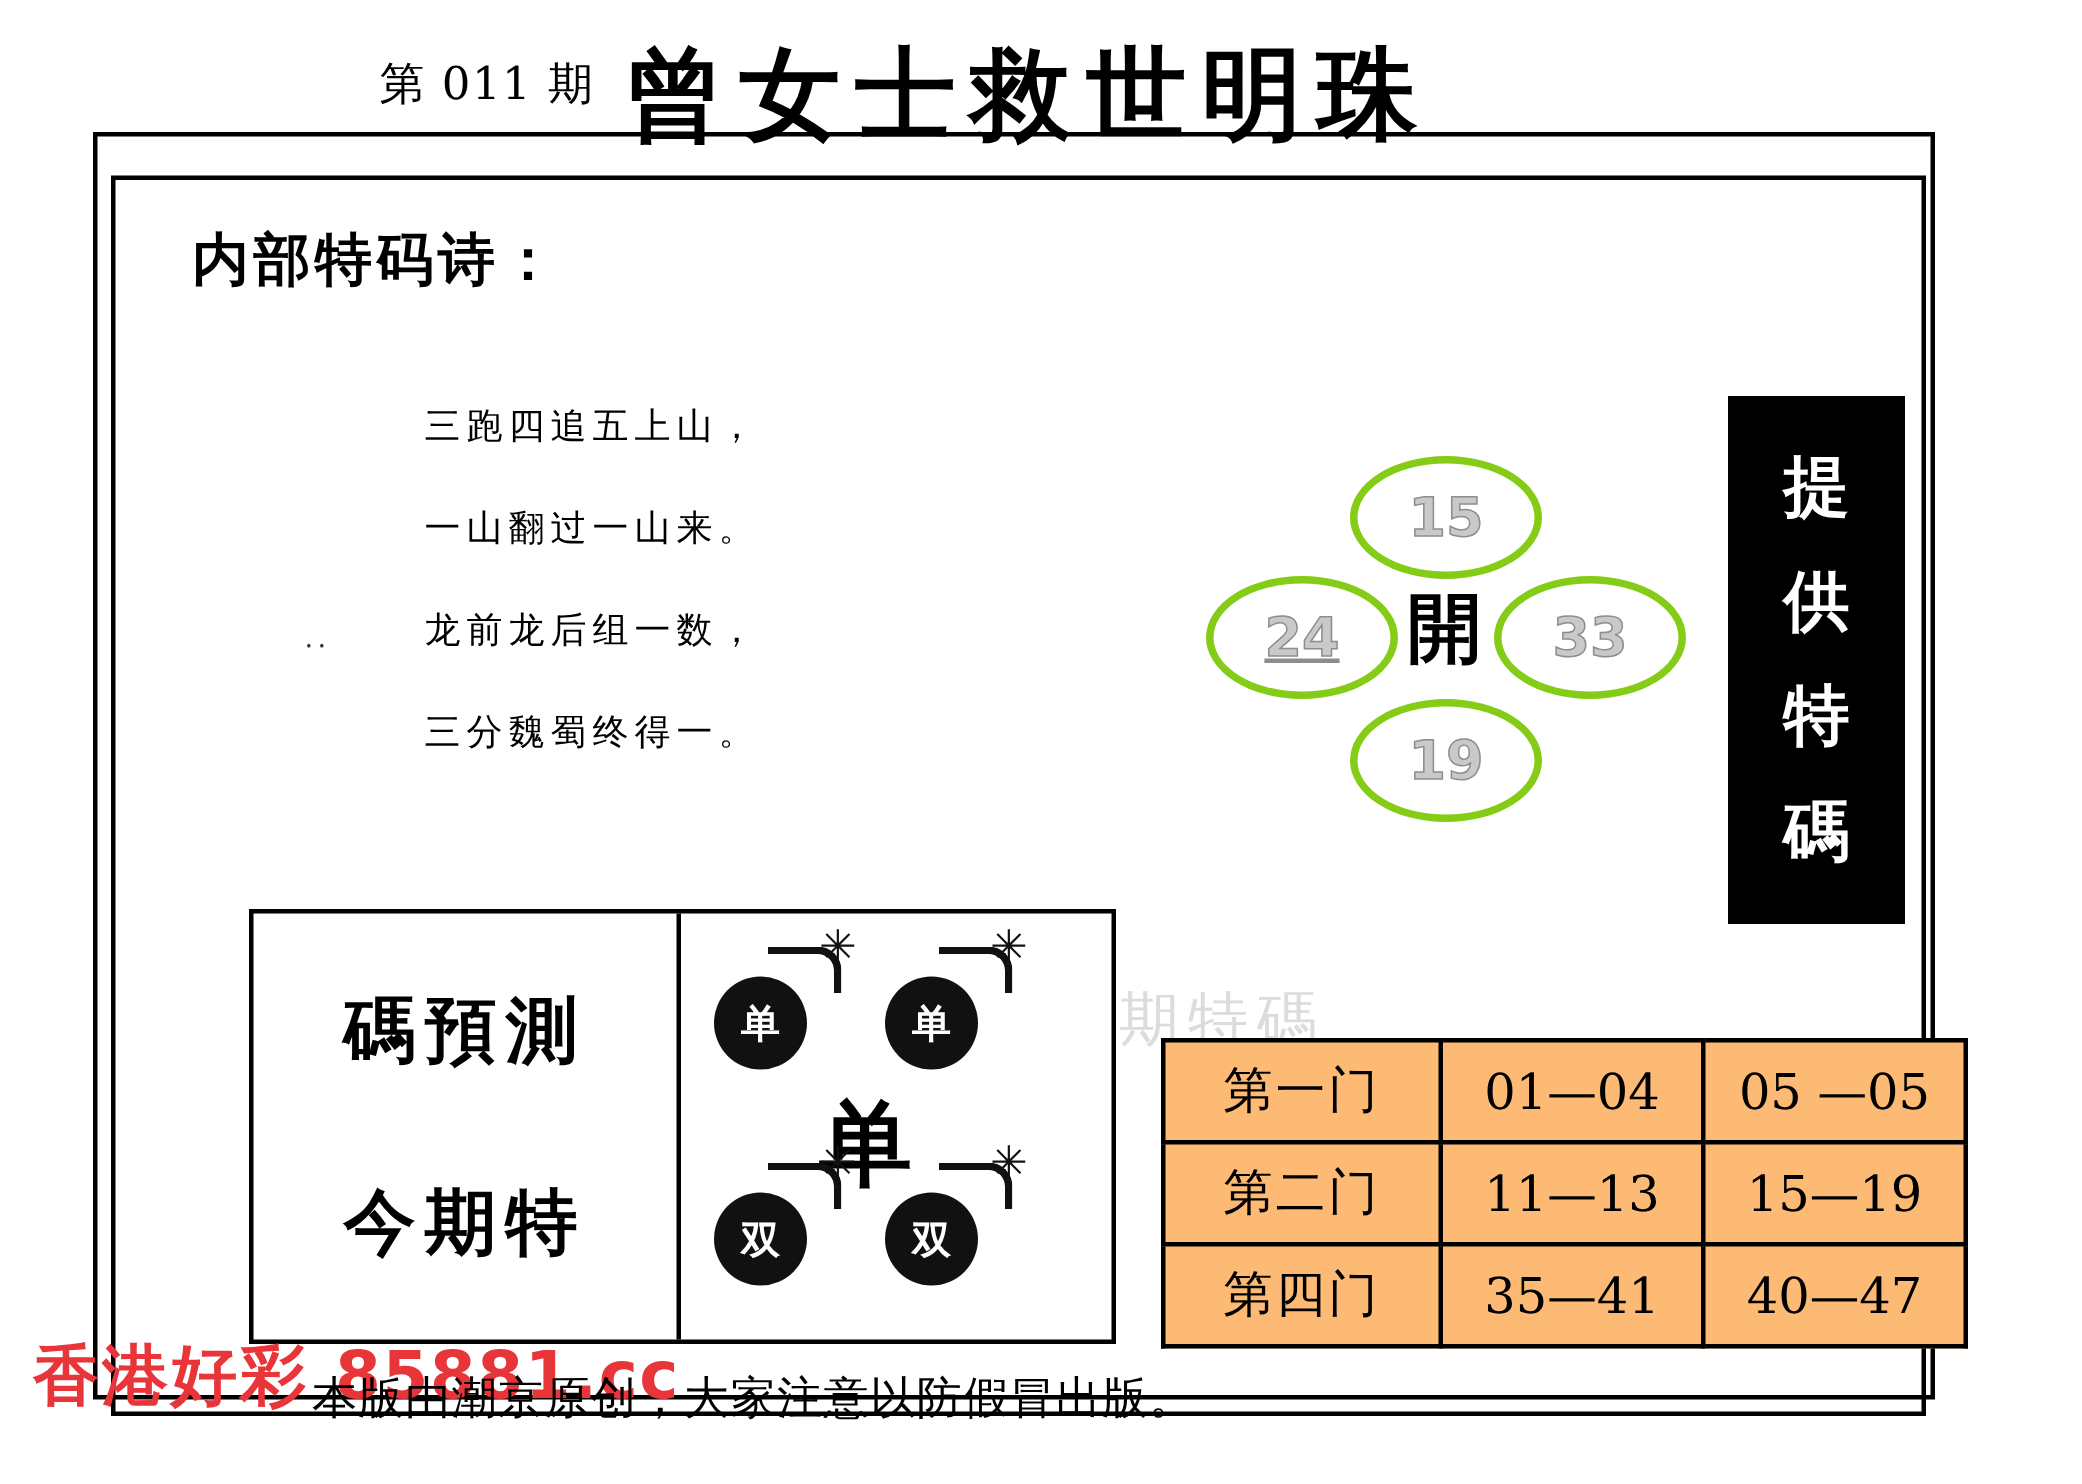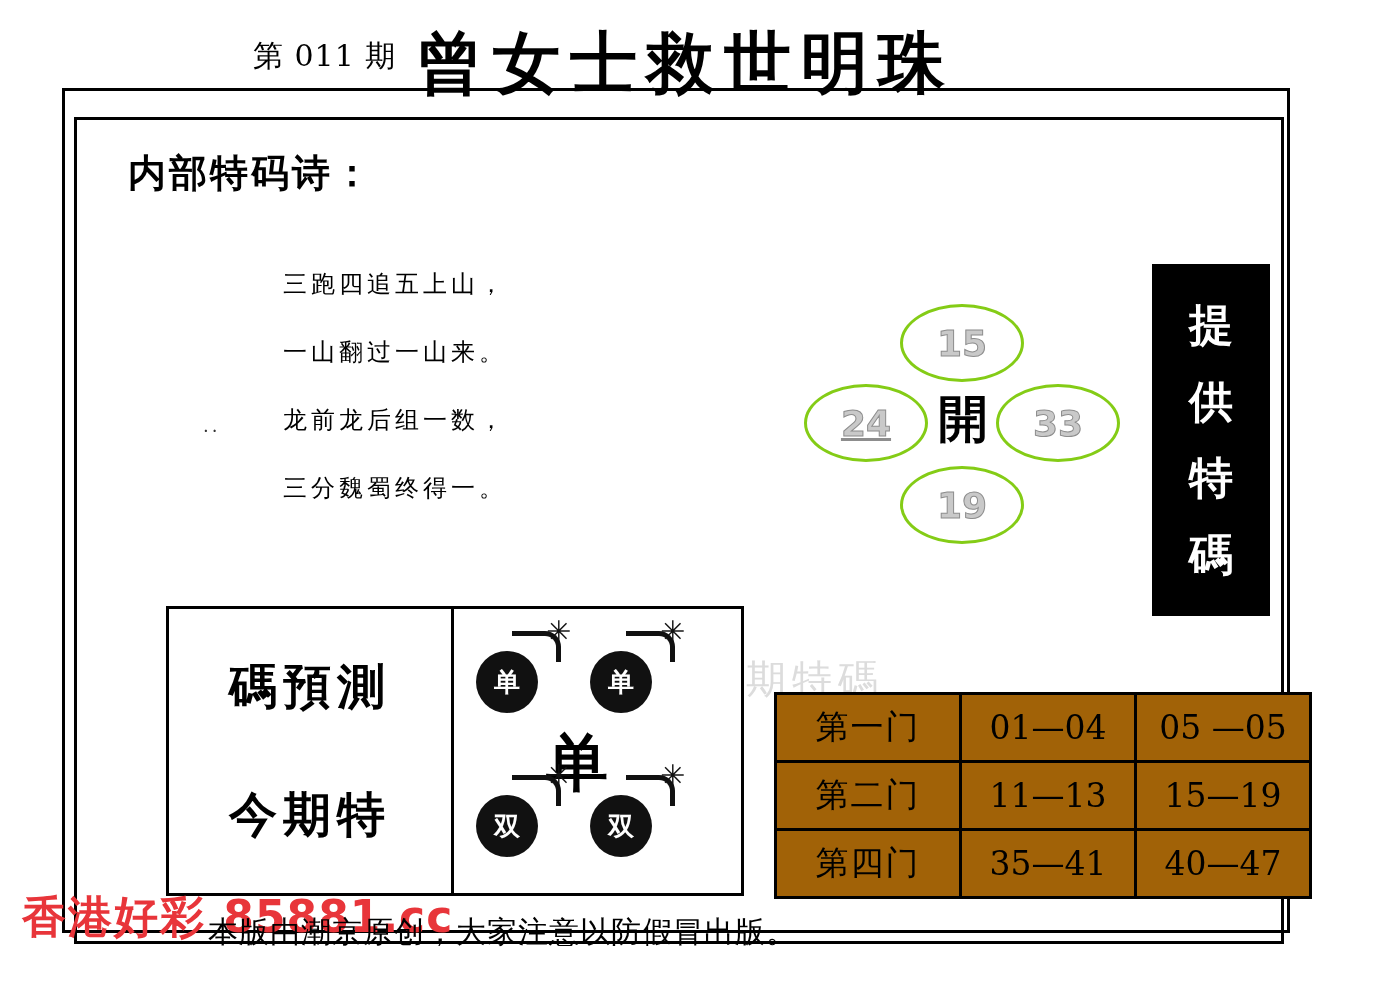--- a/index.html
+++ b/index.html
@@ -102,21 +102,21 @@
     position: absolute;
     left: 790px;
     top: 300px;
     width: 350px;
     height: 260px;
   }
   .ball {
     position: absolute;
     width: 118px;
     height: 72px;
-    border: 3px solid #84cc16;
+    border: 5px solid #84cc16;
     border-radius: 50%;
     background: #fff;
     display: flex;
     align-items: center;
     justify-content: center;
     font-size: 36px;
     font-weight: bold;
     color: #c9c9c9;
     -webkit-text-stroke: 1px #8d8d8d;
     font-family: "DejaVu Sans", "Liberation Sans", sans-serif;
@@ -241,21 +241,21 @@
     font-size: 62px;
     font-weight: bold;
   }
 
   
   .gate-table {
     position: absolute;
     left: 774px;
     top: 692px;
     border-collapse: collapse;
-    background: #a16207;
+    background: #fdba74;
   }
   .gate-table td {
     border: 3px solid #000;
     font-size: 33px;
     text-align: center;
     padding: 10px 16px;
     white-space: nowrap;
     font-family: "DejaVu Serif", "Liberation Serif", serif;
   }
   .gate-table td.gate-name { width: 150px; letter-spacing: 2px; }

